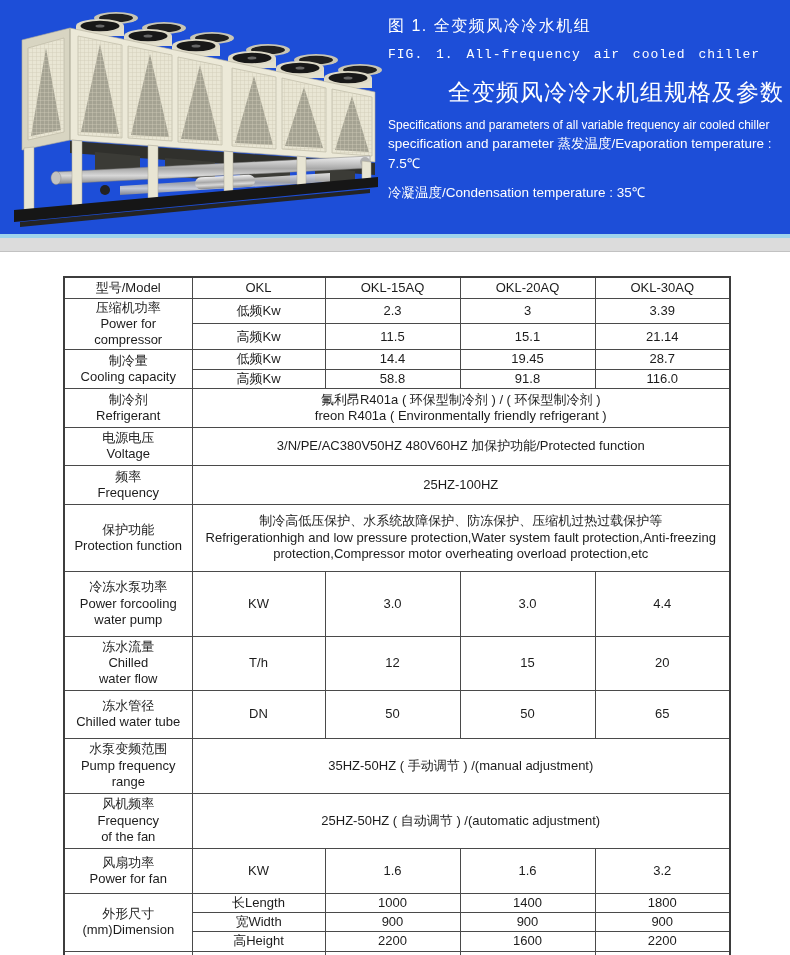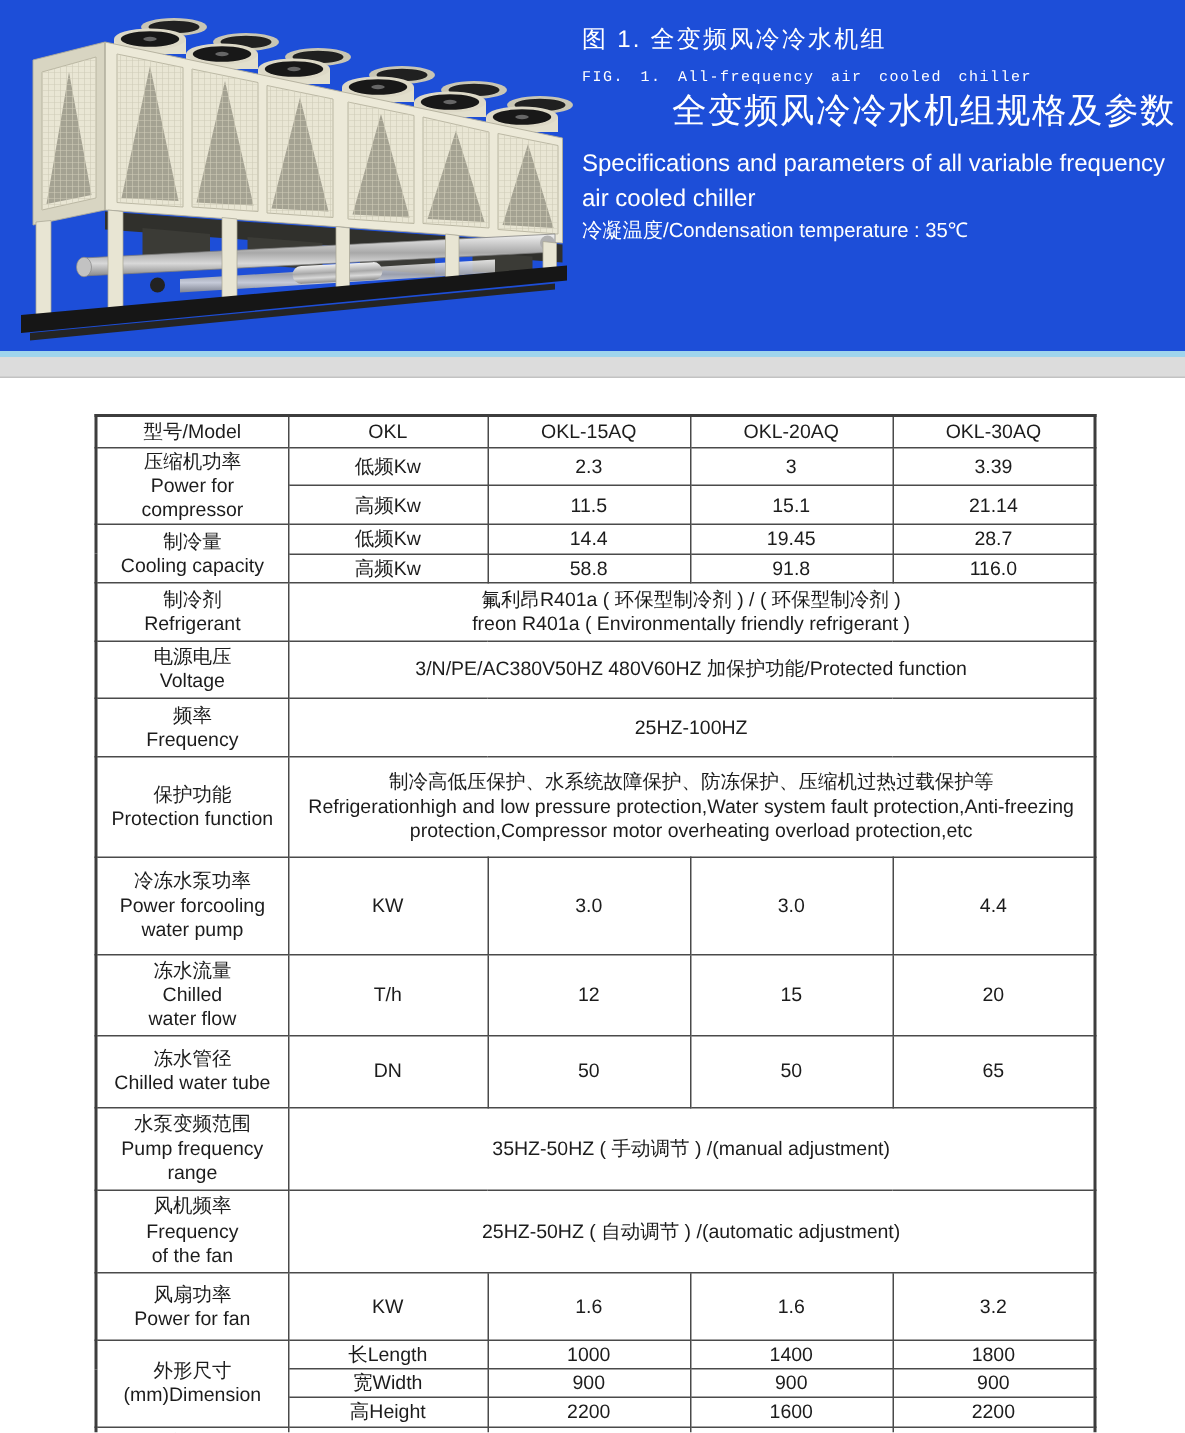--- a/index.html
+++ b/index.html
@@ -4,23 +4,23 @@
 <style>
   * { margin:0; padding:0; box-sizing:border-box; }
   html,body { width:790px; background:#ffffff; font-family:"Liberation Sans", sans-serif; }
   .page { position:relative; width:790px; height:955px; background:#ffffff; overflow:hidden; }
 
   
   .hero { position:absolute; left:0; top:0; width:790px; height:234px; background:#1d4ed8; }
   .chiller-svg { position:absolute; left:0; top:0; }
   .hero-text { position:absolute; left:388px; top:16px; width:396px; color:#ffffff; }
   .cap-zh { font-size:16px; letter-spacing:1.5px; margin-bottom:10px; }
-  .cap-en { font-family:"Liberation Mono", monospace; font-size:10px; letter-spacing:1px; word-spacing:4px; }
+  .cap-en { font-family:"Liberation Mono", monospace; font-size:13px; letter-spacing:1px; word-spacing:4px; margin-bottom:15px; }
   .title-zh { font-size:23px; letter-spacing:1px; margin-bottom:9px;text-align:right; }
-  .sub1 { font-size:16px; line-height:1.45; }
+  .sub1 { font-size:12px; line-height:1.45; }
   .sub2 { font-size:13.5px; line-height:1.45; margin-bottom:9px; }
   .cond { font-size:13.5px; }
 
   
   .band-lb { position:absolute; left:0; top:234px; width:790px; height:4px; background:#9fd4ec; }
   .band-gray { position:absolute; left:0; top:238px; width:790px; height:14px; background:#dcdcdc; border-bottom:1px solid #c2c2c2; }
 
   
   table.spec { position:absolute; left:63px; top:276px; width:666px;
     border-collapse:collapse; table-layout:fixed;
@@ -161,20 +161,21 @@
         <polygon points="14,210 378,177 378,187 14,222" fill="#161616"></polygon>
         <polygon points="20,222 370,189 370,193 20,227" fill="#242424"></polygon>
       </g>
     </svg>
 
     <div class="hero-text">
       <div class="cap-zh">图 1.  全变频风冷冷水机组</div>
       <div class="cap-en">FIG. 1. All-frequency air cooled chiller</div>
       <div class="title-zh">全变频风冷冷水机组规格及参数</div>
       <div class="sub1">Specifications and parameters of all variable frequency air cooled chiller</div>
+      <div class="sub2">specification and parameter  蒸发温度/Evaporation temperature : 7.5℃</div>
       <div class="cond">冷凝温度/Condensation temperature : 35℃</div>
     </div>
   </div>
 
   <div class="band-lb"></div>
   <div class="band-gray"></div>
 
   <table class="spec">
     <colgroup>
       <col style="width:128px">

